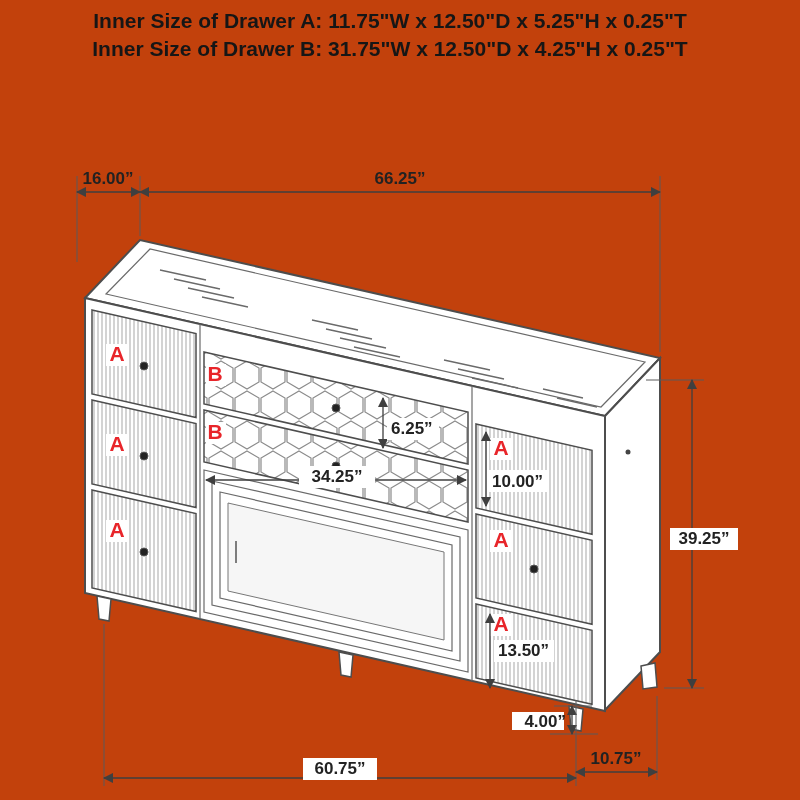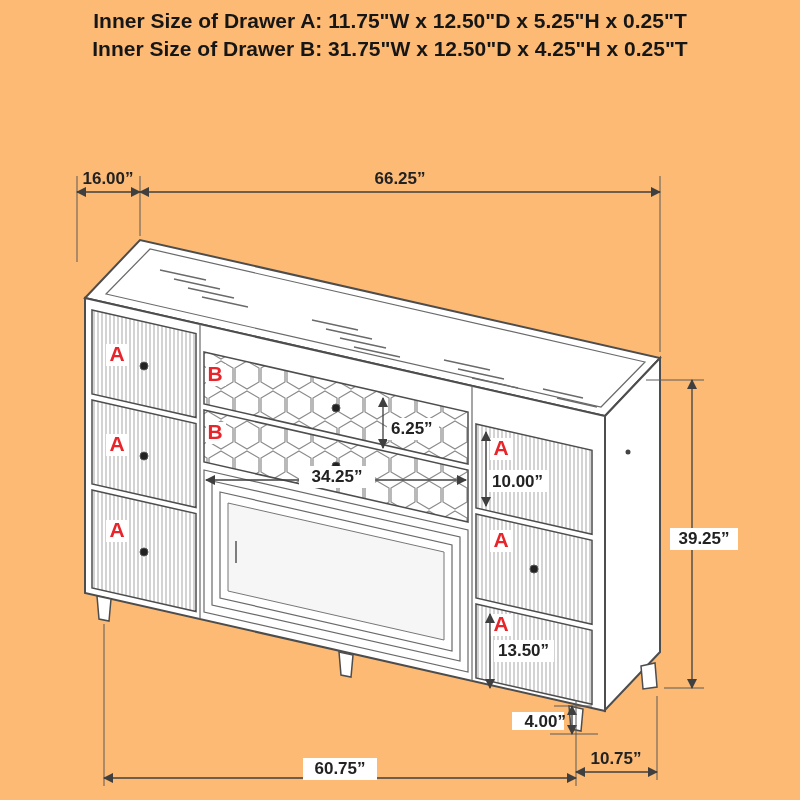--- a/index.html
+++ b/index.html
@@ -1,16 +1,16 @@
 <!DOCTYPE html>
 <html><head>
 <meta charset="utf-8">
 <style>
   html,body{margin:0;padding:0;background:#ffffff;}
-  .page{width:800px;height:800px;position:relative;background:#fdba74;overflow:hidden;
+  .page{width:800px;height:800px;position:relative;background:#c2410c;overflow:hidden;
         font-family:"Liberation Sans", sans-serif;}
   svg{display:block;}
   .title-text{font-family:"Liberation Sans", sans-serif;font-weight:bold;font-size:21px;fill:#161616;}
   .dim-text{font-family:"Liberation Sans", sans-serif;font-weight:bold;font-size:17px;fill:#222222;}
   .letter-red{font-family:"Liberation Sans", sans-serif;font-weight:bold;font-size:21px;fill:#e8252a;}
   .dimline{stroke:#3f3f3f;stroke-width:1.3;fill:none;}
   .extline{stroke:#5a5a5a;stroke-width:1;fill:none;}
   .outline{stroke:#4d4d4d;stroke-width:2;fill:#ffffff;}
   .thin{stroke:#6a6a6a;stroke-width:1.2;fill:none;}
   .bg{fill:#ffffff;stroke:none;}

